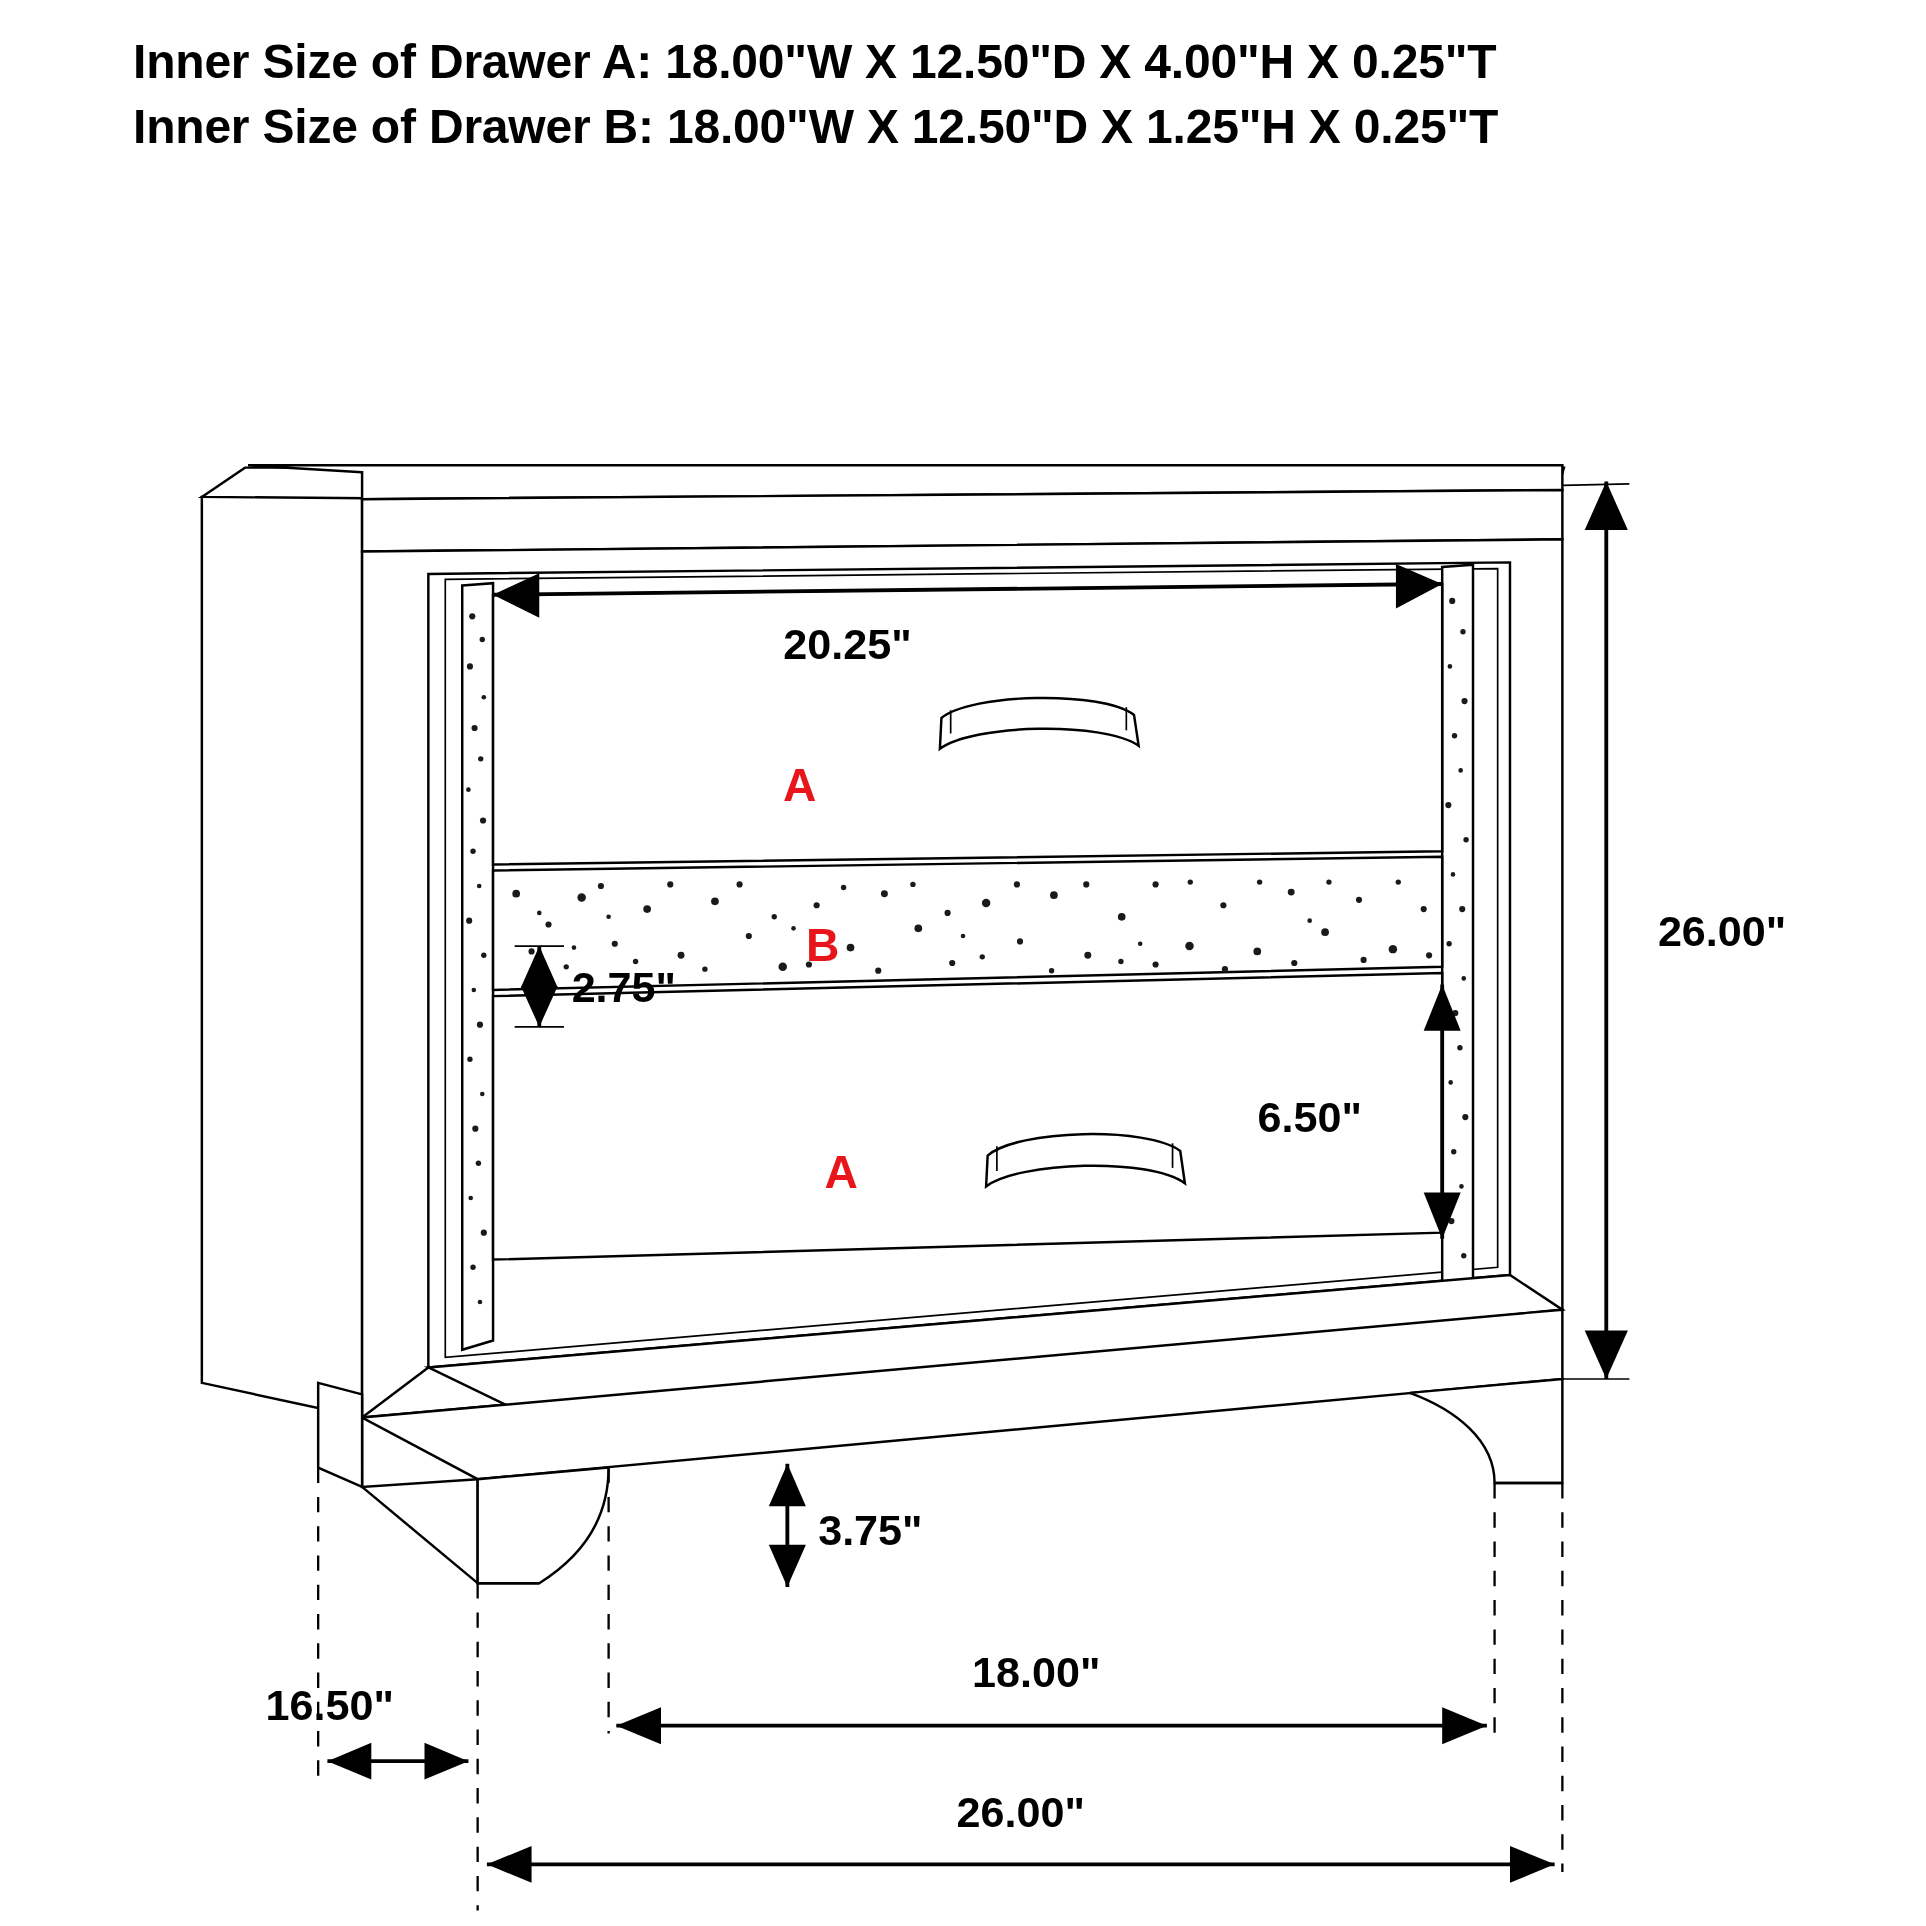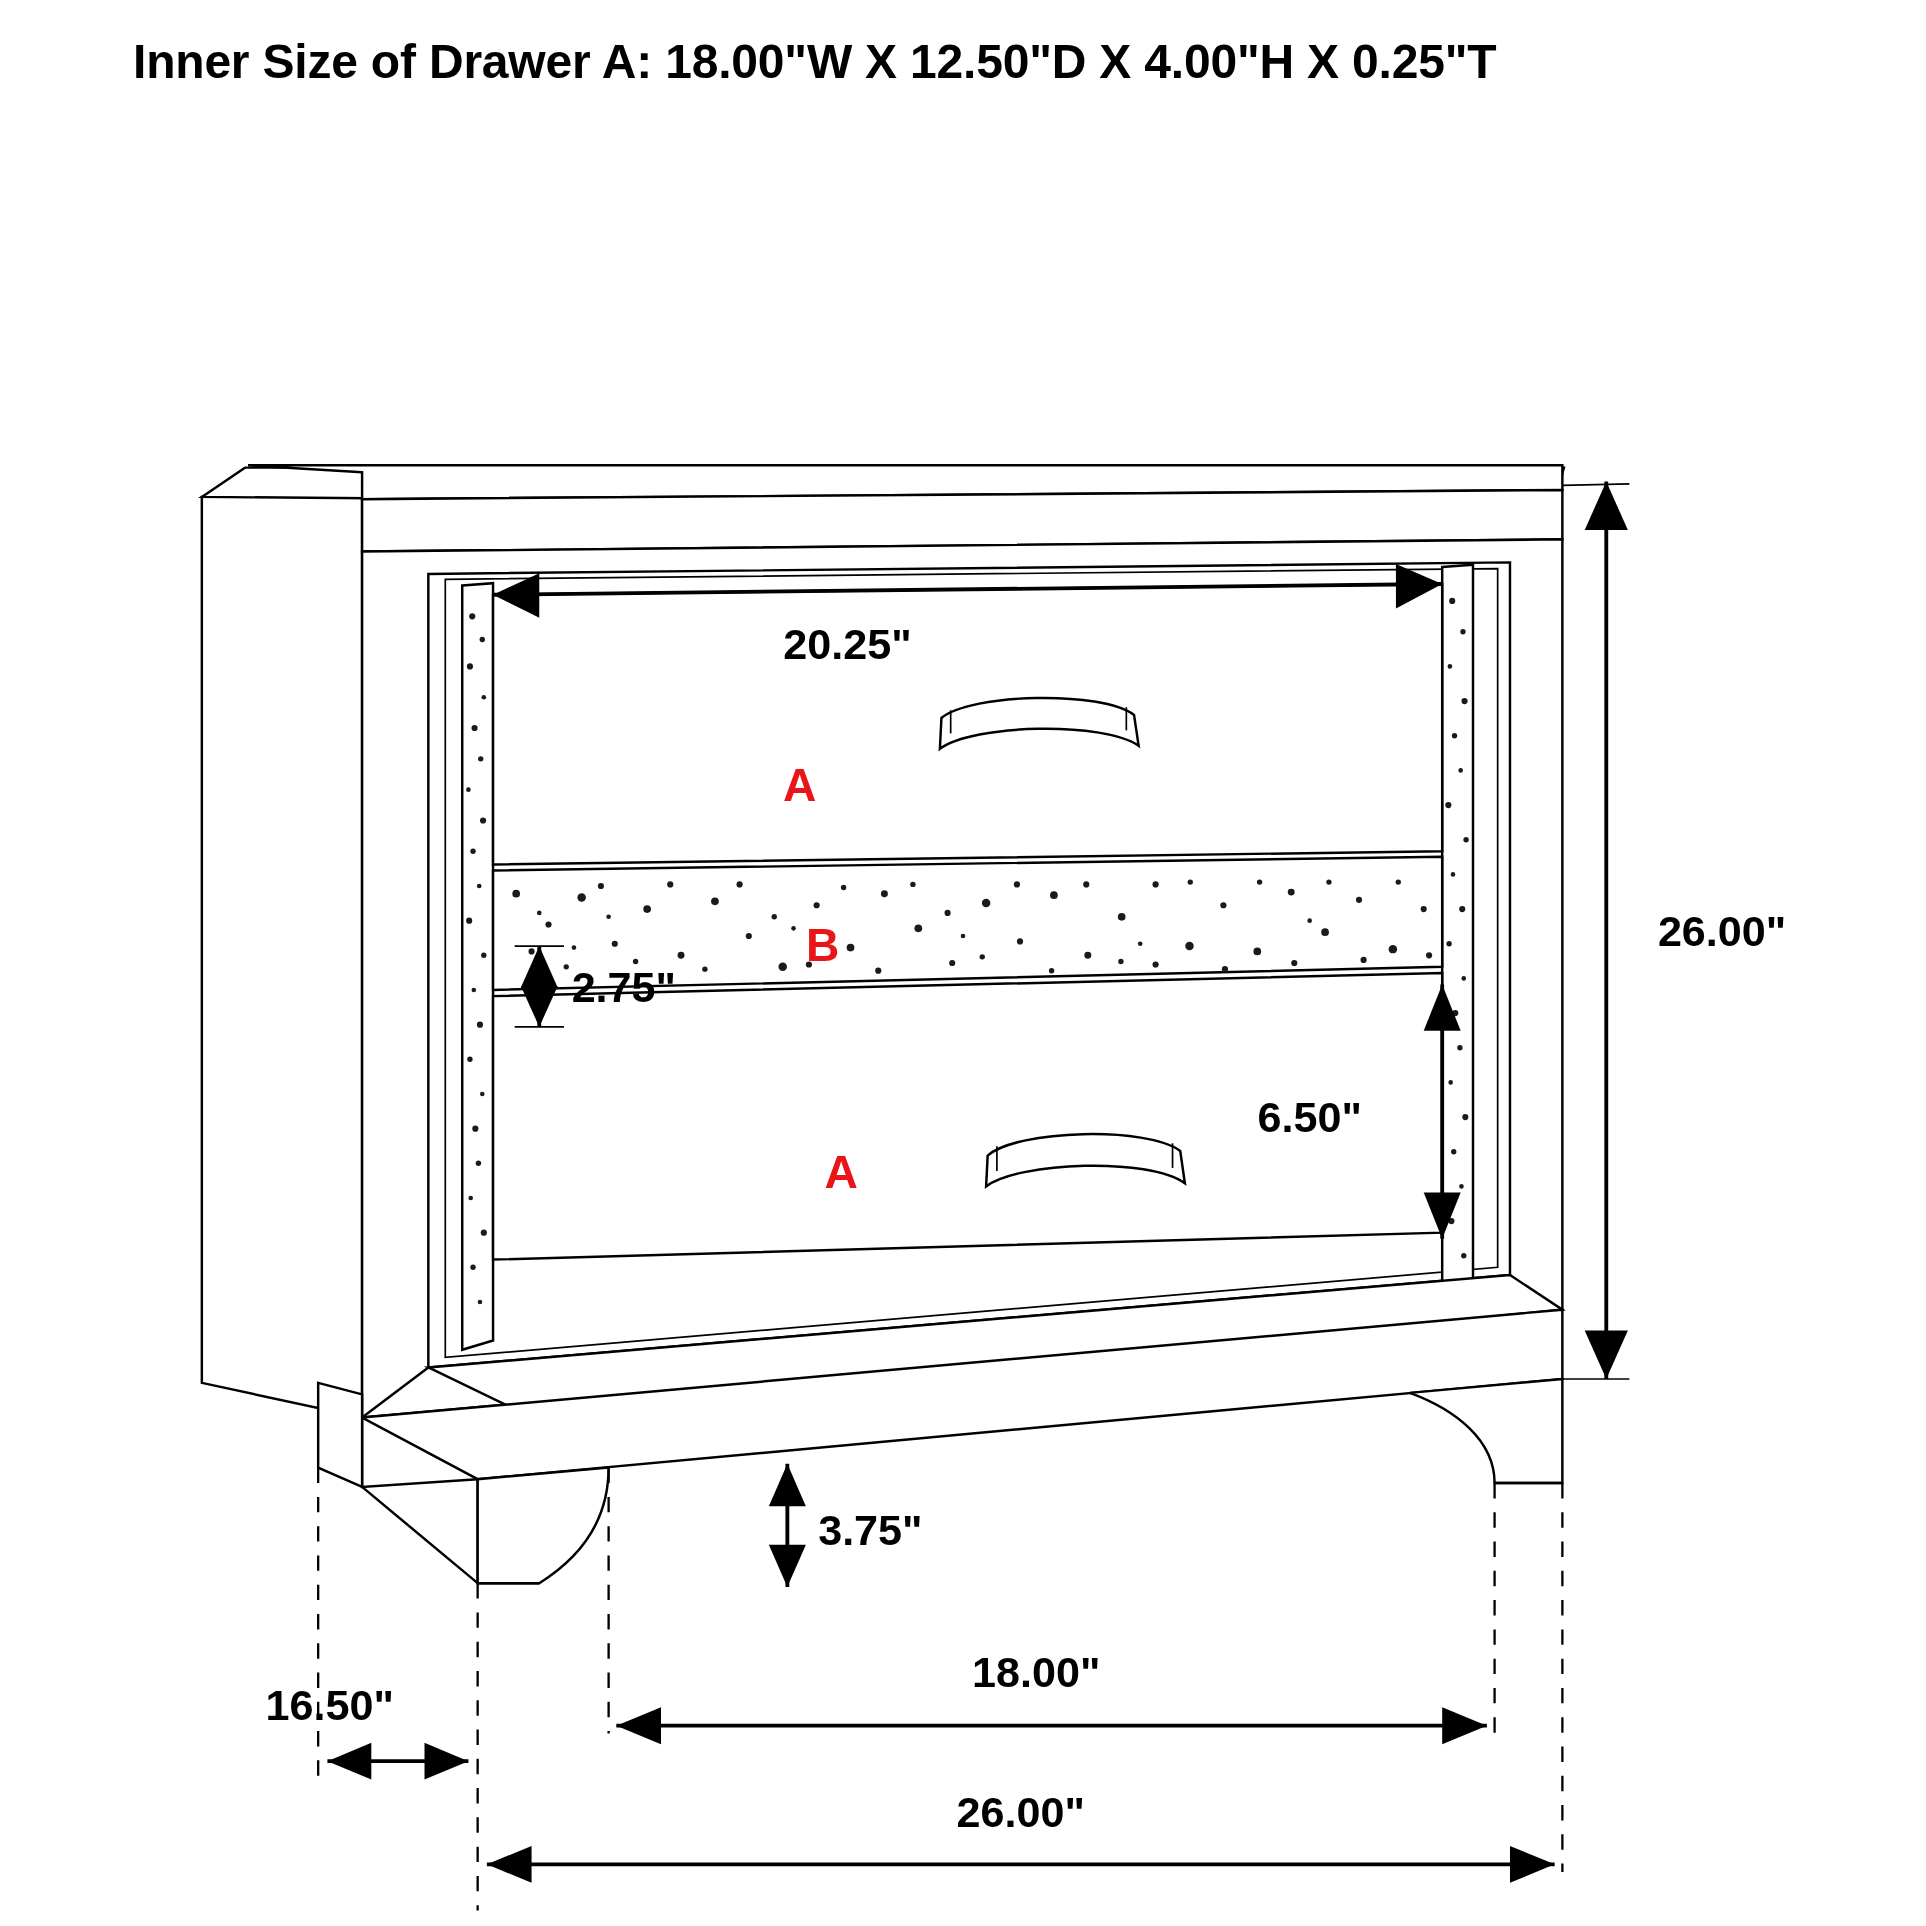--- a/index.html
+++ b/index.html
@@ -57,20 +57,21 @@
   .dash { stroke: #000; stroke-width: 3; fill: none; stroke-dasharray: 20 18; }
   .face { fill: #ffffff; stroke: #000; stroke-width: 3.2; }
   .speck { fill: #1a1a1a; }
 </style>
 </head>
 <body>
 
 <div id="stage">
 
   <div class="hdr" id="hdr1">Inner Size of Drawer A: 18.00"W X 12.50"D X 4.00"H X 0.25"T</div>
+  <div class="hdr" id="hdr2">Inner Size of Drawer B: 18.00"W X 12.50"D X 1.25"H X 0.25"T</div>
 
   <svg id="drawing" viewBox="0 0 2500 2500">
 
     <g>
 
       <path class="face" d="M 262,645 L 470,613 L 470,1840 L 262,1795 Z"></path>
 
       <path class="face" d="M 262,645 L 318,607 L 2030,607 L 2015,660 Z"></path>
 
       <path class="face" d="M 470,613 L 322,604 L 2028,604 L 2028,636 L 470,648 Z"></path>

